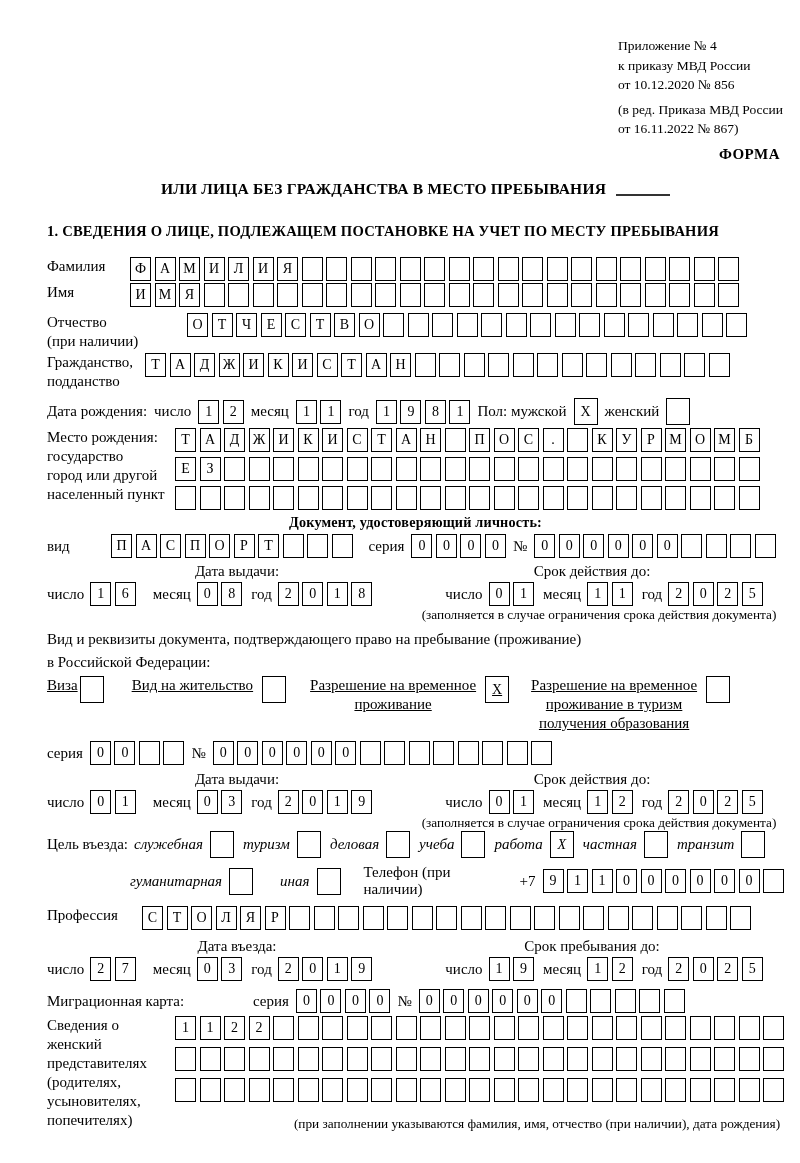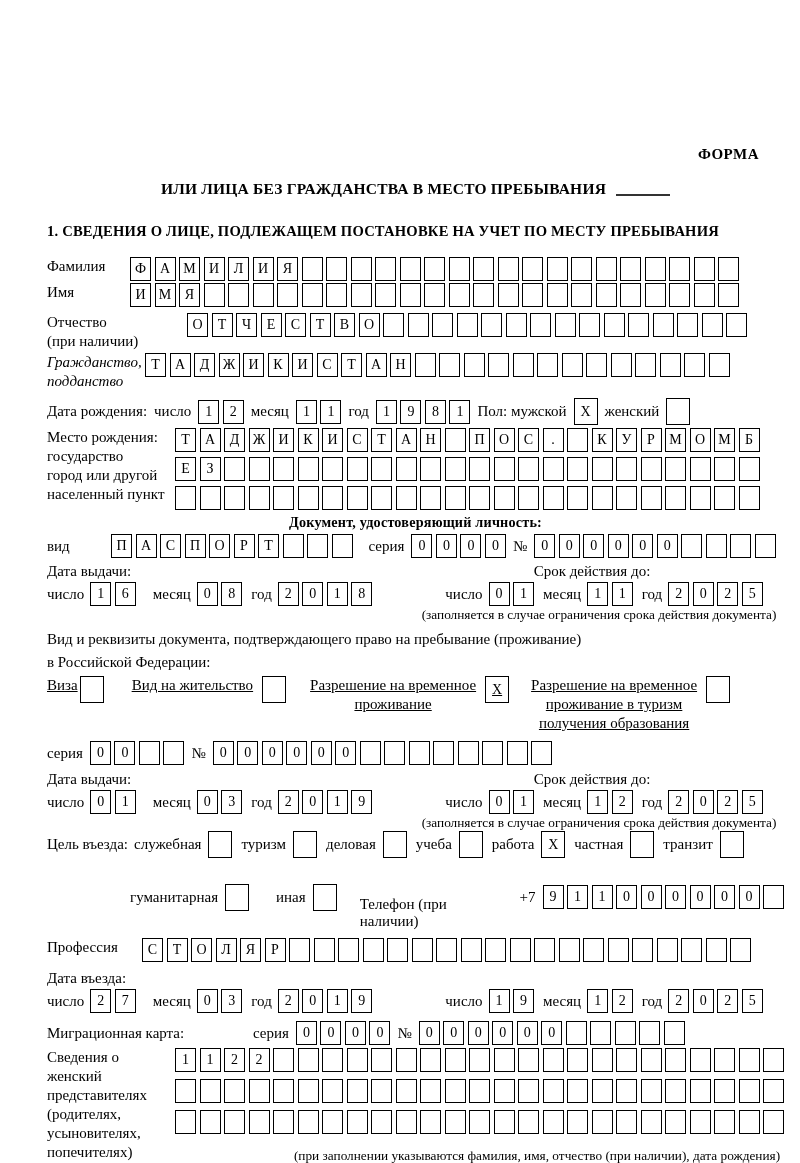--- a/index.html
+++ b/index.html
@@ -1,55 +1,62 @@
 <!DOCTYPE html>
 <html><head>
 <meta charset="utf-8">
 <style>
   html,body{margin:0;padding:0;background:#fff;}
   .page{position:relative;width:800px;height:1163px;background:#fff;color:#000;
         font-family:"Liberation Serif","DejaVu Serif",serif;font-size:15px;overflow:hidden;}
   .annex{position:absolute;left:618px;top:36px;font-size:13.5px;line-height:1.45;}
   .annex .gap{margin-top:5px;}
-  .forma{position:absolute;top:146px;right:41px;font-weight:bold;font-size:15px;letter-spacing:.5px;}
+  .forma{position:absolute;top:146px;right:20px;font-weight:bold;font-size:15px;letter-spacing:.5px;}
   .content{padding:178px 16px 0 47px;}
   .title{text-align:center;font-weight:bold;font-size:15.5px;line-height:1.45;letter-spacing:.2px;}
   .blank-line{display:inline-block;width:54px;height:2px;background:#333;vertical-align:-2px;margin-left:10px;}
   .sec-heading{font-weight:bold;font-size:14.6px;margin-top:23px;letter-spacing:.2px;}
   .frow{display:flex;align-items:flex-start;}
   .crow{display:flex;align-items:center;}
   .cells{display:flex;flex-wrap:nowrap;gap:3.5px;}
   .cell{flex:none;box-sizing:border-box;width:21px;height:24px;border:1.6px solid #000;
         display:flex;align-items:center;justify-content:center;font-size:14px;background:#fff;}
   .big .cell{width:24px;height:27px;}
   .lbl{flex:none;line-height:19px;}
   .sub{flex:none;margin:0 7px;}
-  .w83{width:83px;}  .w140{width:140px;} .w98{width:98px;font-style:italic;} .w128{width:128px;} .w64{width:64px;} .w95{width:95px;} .w206{width:206px;}
+  .w83{width:83px;}  .w140{width:140px;} .w98{width:98px;} .w128{width:128px;} .w64{width:64px;} .w95{width:95px;} .w206{width:206px;}
   .mt2{margin-top:2px;} .mt3{margin-top:3px;} .mt5{margin-top:5px;} .mt6{margin-top:6px;} .mt7{margin-top:7px;} .mt8{margin-top:8px;} .mt10{} .mt17{margin-top:17px;}
   .stack{display:flex;flex-direction:column;gap:5px;}
   .head-row{display:flex;font-size:15px;}
-  .h-left{width:380px;flex:none;}
+  .h-left{width:380px;text-align:center;flex:none;}
   .h-right{width:330px;text-align:center;flex:none;}
   .note{font-size:13.3px;margin-left:352px;width:400px;text-align:center;margin-top:1px;}
   .dg{display:flex;align-items:center;}
   .dg .sub{margin:0 6px 0 0;}
   .dg .cells{margin-right:9px;}
   .spacer60{width:64px;flex:none;}
   .chk-label{ text-align:center;line-height:19px;}
   .chk-group{display:flex;align-items:flex-start;text-decoration:underline;}
   .chk-group .cells{margin:0 0 0 9px;}
-  .opt{display:flex;align-items:center;}
+  .opt{display:flex;align-items:center;font-style:italic;}
   .opt .cells{margin:0 9px 0 7px;}
   .note-bottom{font-size:13.3px;text-align:center;margin-left:115px;margin-top:7px;}
 </style>
 </head>
 <body>
 
 <div class="page">
 
+  <div class="annex">
+    <div>Приложение № 4</div>
+    <div>к приказу МВД России</div>
+    <div>от 10.12.2020 № 856</div>
+    <div class="gap">(в ред. Приказа МВД России</div>
+    <div>от 16.11.2022 № 867)</div>
+  </div>
   <div class="forma">ФОРМА</div>
 
   <div class="content">
 
     <div class="title">
       <div><span>ИЛИ ЛИЦА БЕЗ ГРАЖДАНСТВА В МЕСТО ПРЕБЫВАНИЯ</span><span class="blank-line"></span></div>
     </div>
 
     <div class="sec-heading">1. СВЕДЕНИЯ О ЛИЦЕ, ПОДЛЕЖАЩЕМ ПОСТАНОВКЕ НА УЧЕТ ПО МЕСТУ ПРЕБЫВАНИЯ</div>
 
@@ -535,21 +542,21 @@
           <span class="cells big">
             <span class="cell"></span>
           </span>
       </span>
       <span class="opt" style="margin-left:18px;">
         <span>иная</span>
           <span class="cells big">
             <span class="cell"></span>
           </span>
       </span>
-      <span style="margin-left:14px;margin-top:32px;">Телефон (при наличии)</span>
+      <span style="margin-left:14px;">Телефон (при наличии)</span>
       <span style="margin-left:22px;margin-right:7px;">+7</span>
       <span class="cells">
           <span class="cell">9</span>
           <span class="cell">1</span>
           <span class="cell">1</span>
           <span class="cell">0</span>
           <span class="cell">0</span>
           <span class="cell">0</span>
           <span class="cell">0</span>
           <span class="cell">0</span>
@@ -584,20 +591,21 @@
           <span class="cell"></span>
           <span class="cell"></span>
           <span class="cell"></span>
           <span class="cell"></span>
           <span class="cell"></span>
         </span>
     </div>
 
     <div class="head-row mt8">
       <span class="h-left">Дата въезда:</span>
+      <span class="h-right">Срок пребывания до:</span>
     </div>
 
     <div class="crow mt2">
       <span class="dg">
         <span class="sub">число</span>
         <span class="cells">
             <span class="cell">2</span>
             <span class="cell">7</span>
           </span>
         <span class="sub" style="margin-left:8px;">месяц</span>

